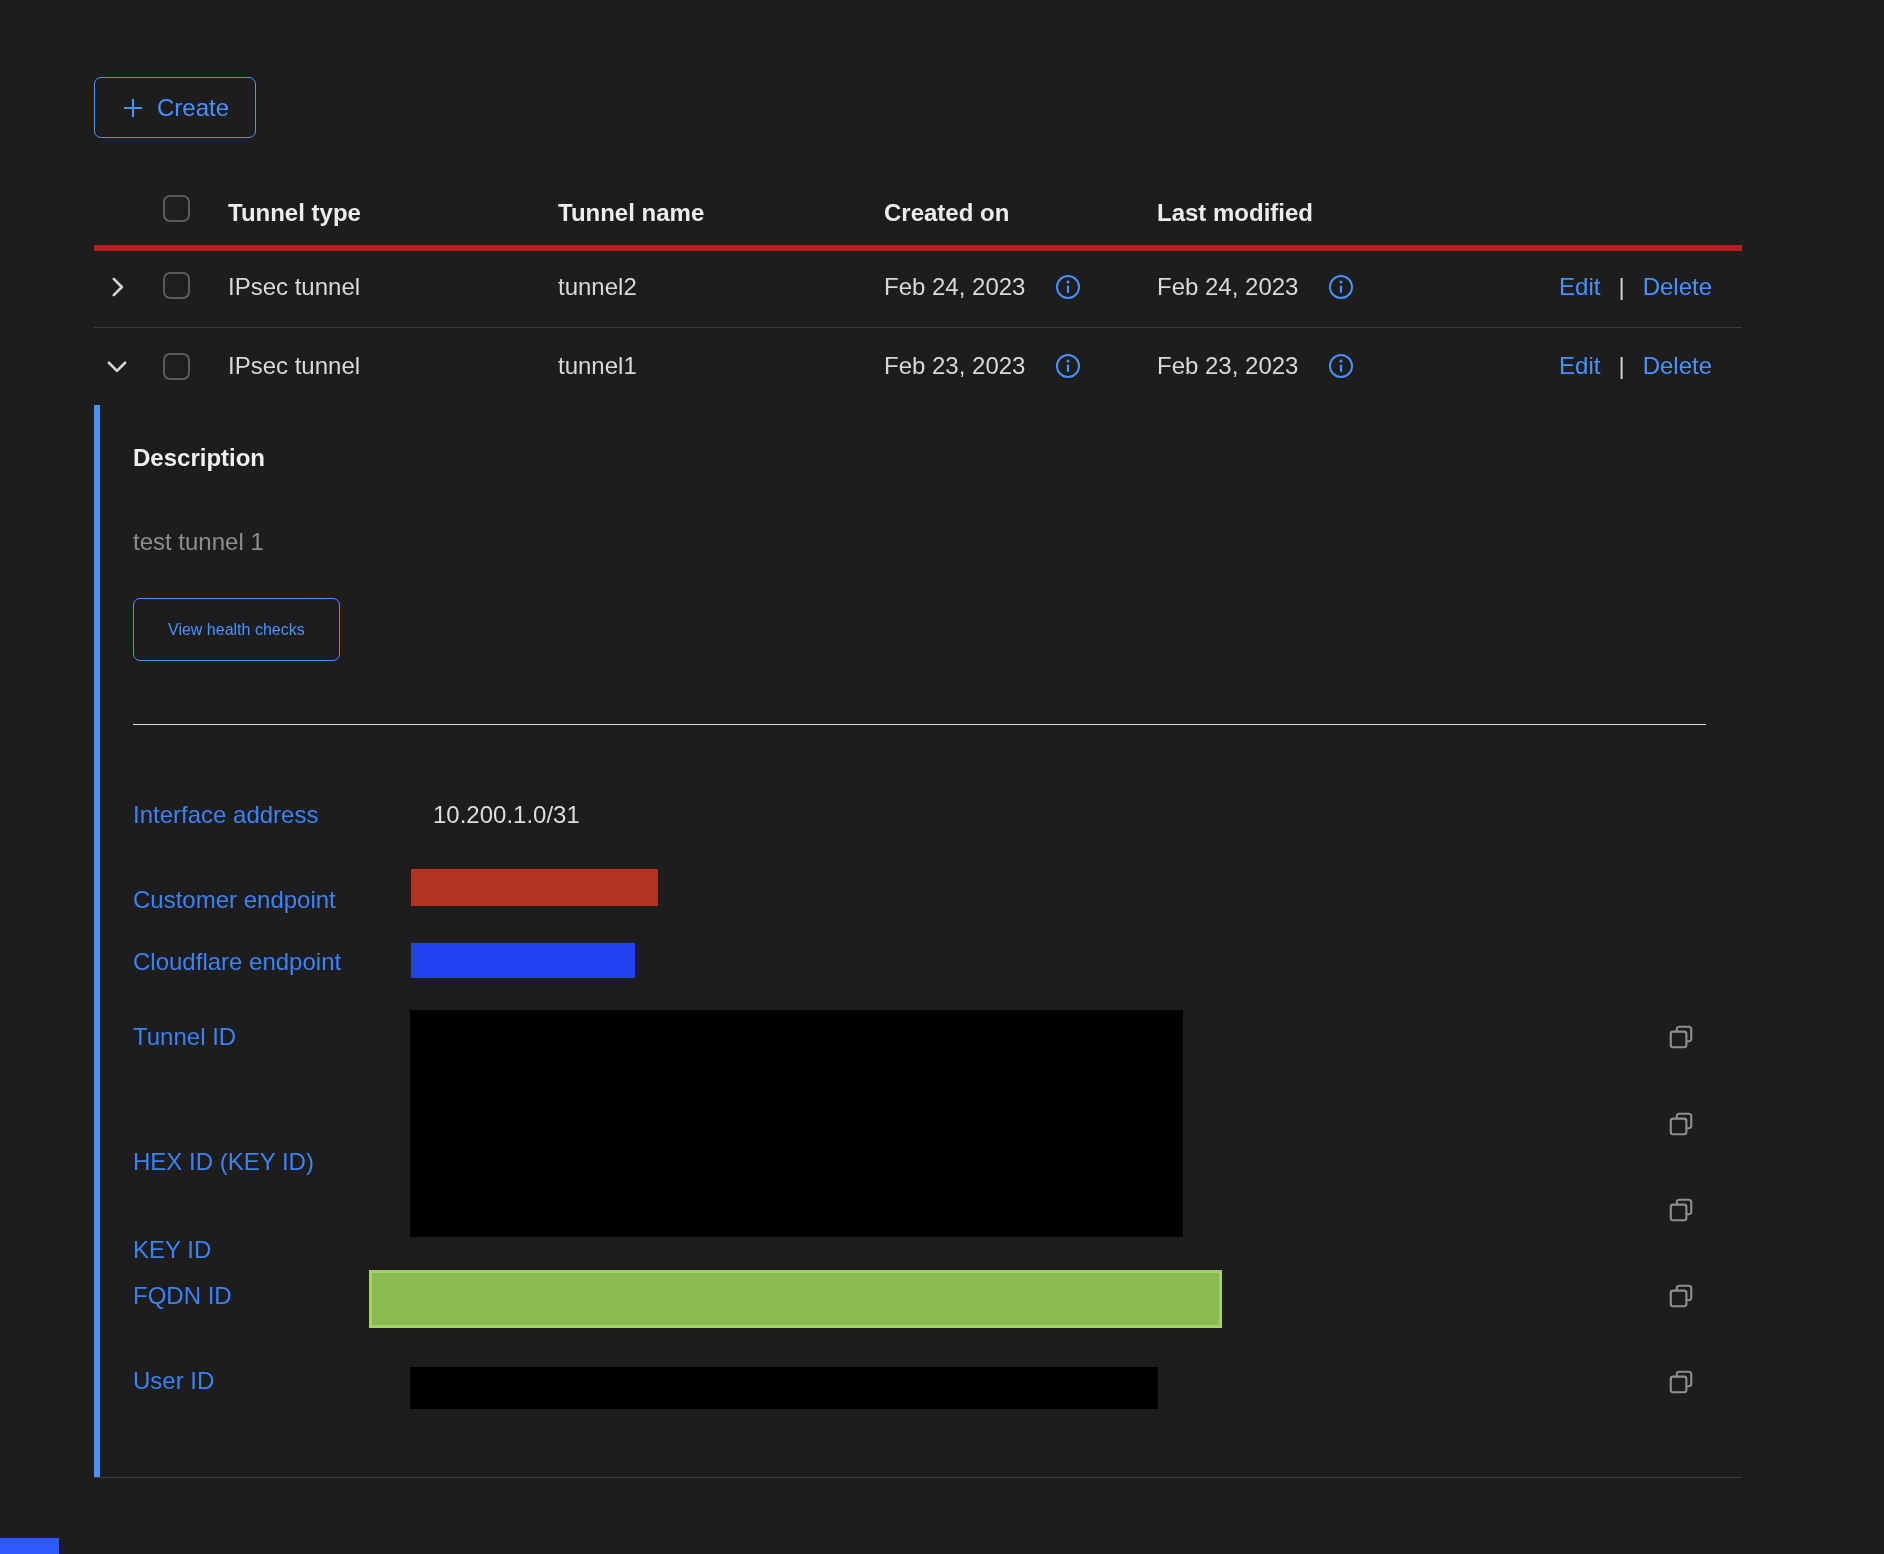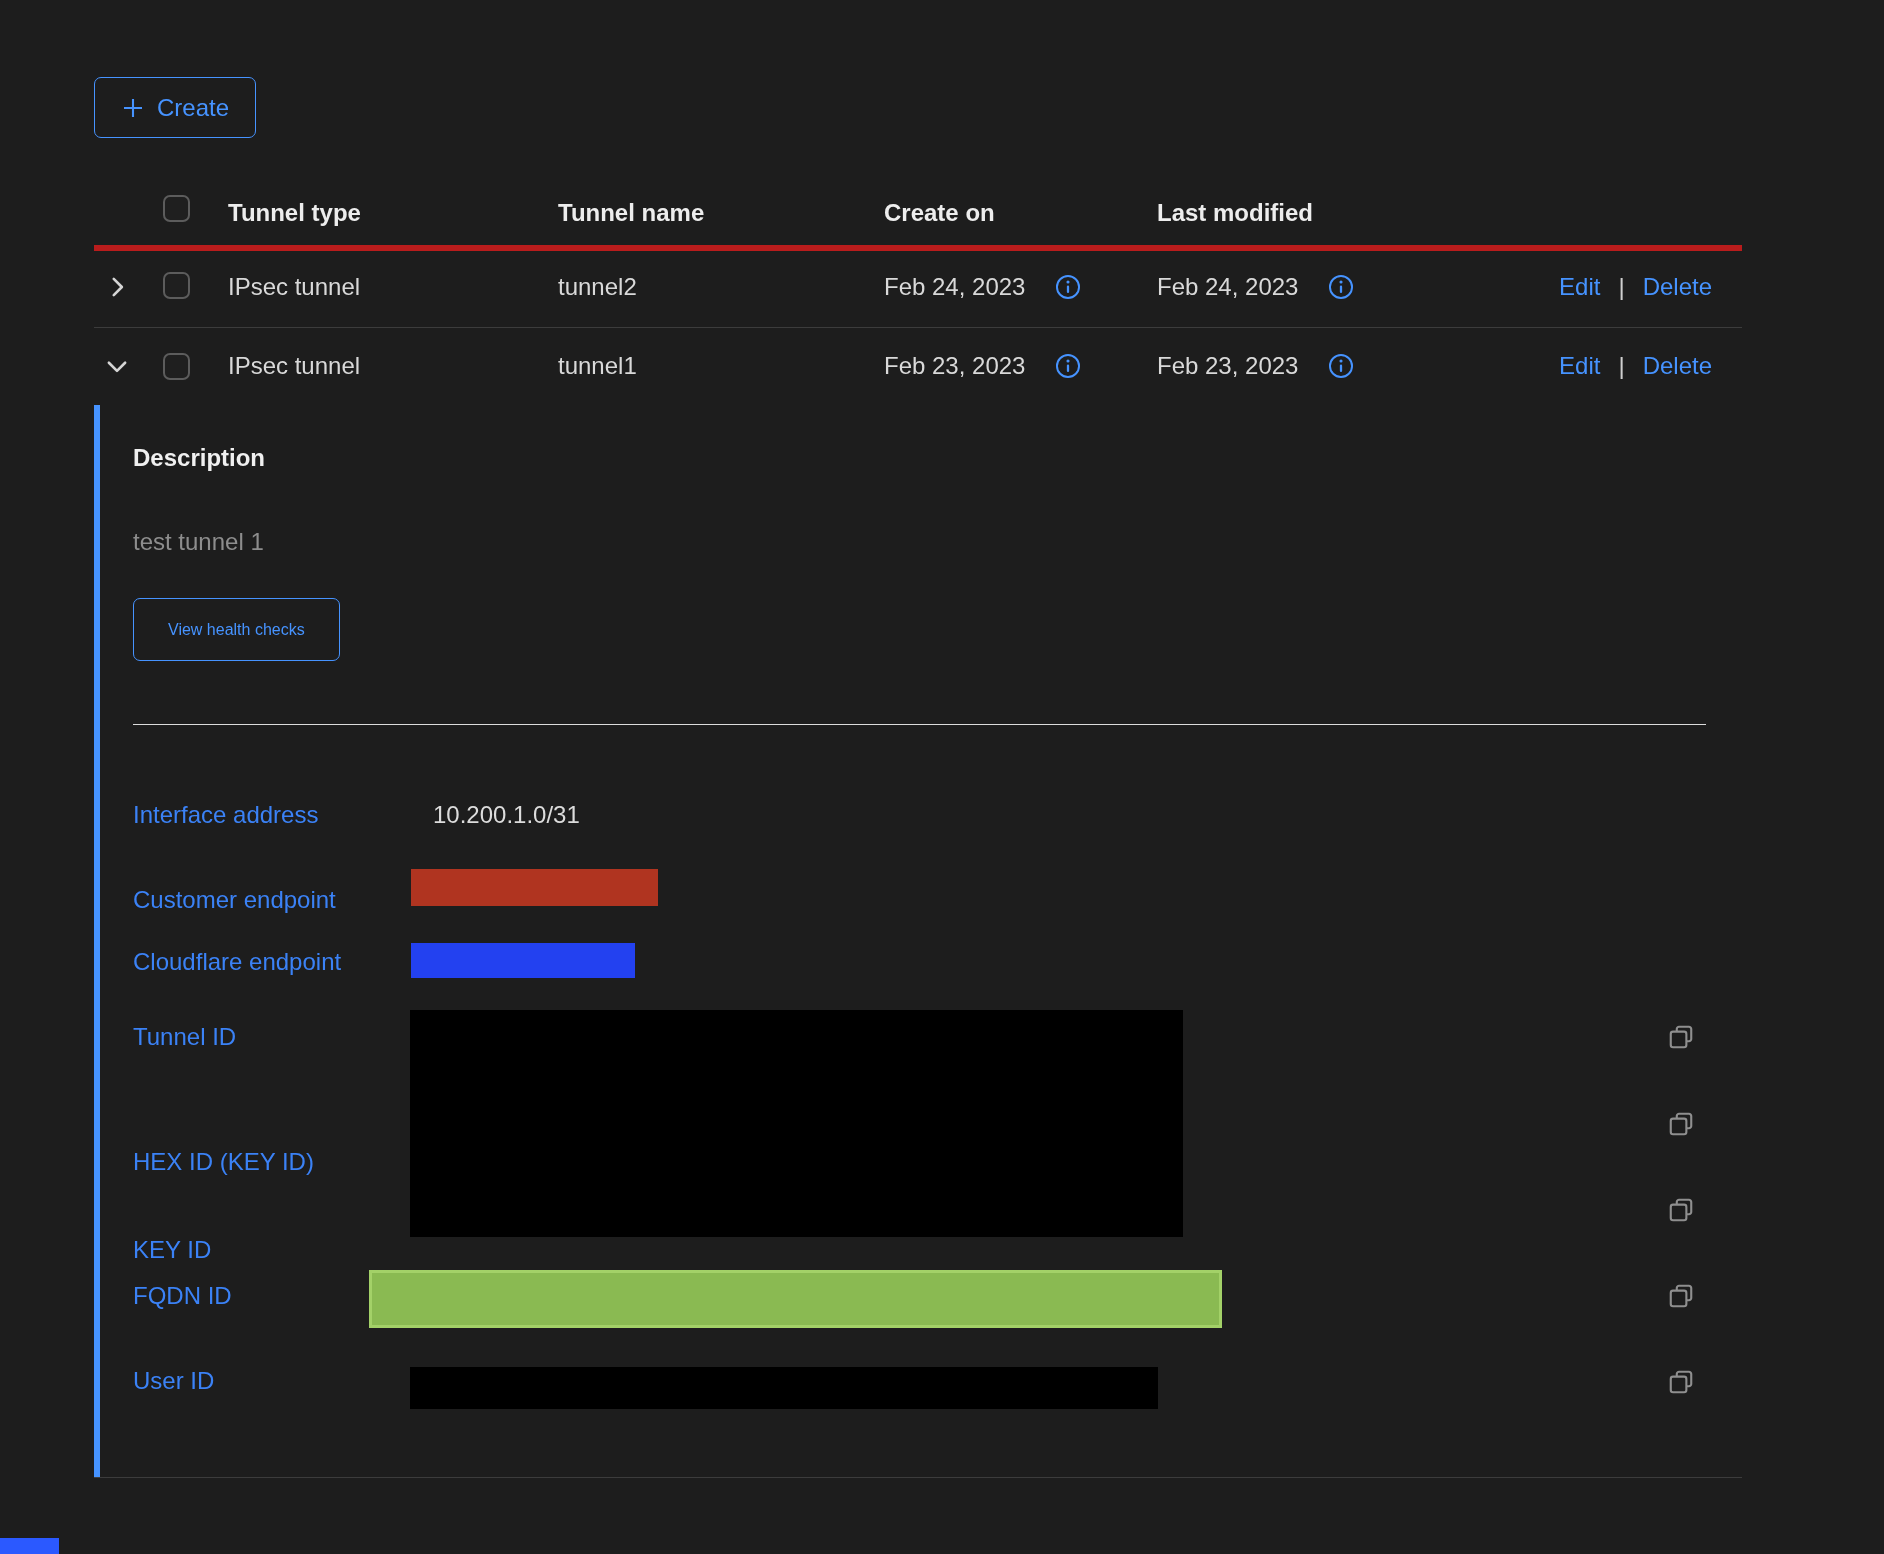--- a/index.html
+++ b/index.html
@@ -165,21 +165,21 @@
           <path d="M8 2v12M2 8h12" stroke="currentColor" stroke-width="1.4" fill="none"></path>
         </svg>
     </span>
     <span>Create</span>
   </button>
 
   <div class="thead">
     <span class="checkbox"></span>
     <span class="hcell col-type">Tunnel type</span>
     <span class="hcell col-name">Tunnel name</span>
-    <span class="hcell col-created">Create on</span>
+    <span class="hcell col-created">Created on</span>
     <span class="hcell col-modified">Last modified</span>
   </div>
 
   <div class="trow row1">
     <span class="chev">
       <svg width="26" height="26" viewBox="0 0 16 16">
           <path d="M6 3l5 5-5 5" stroke="currentColor" stroke-width="1.6" fill="none" stroke-linecap="round" stroke-linejoin="round"></path>
         </svg>
     </span>
     <span class="checkbox"></span>

